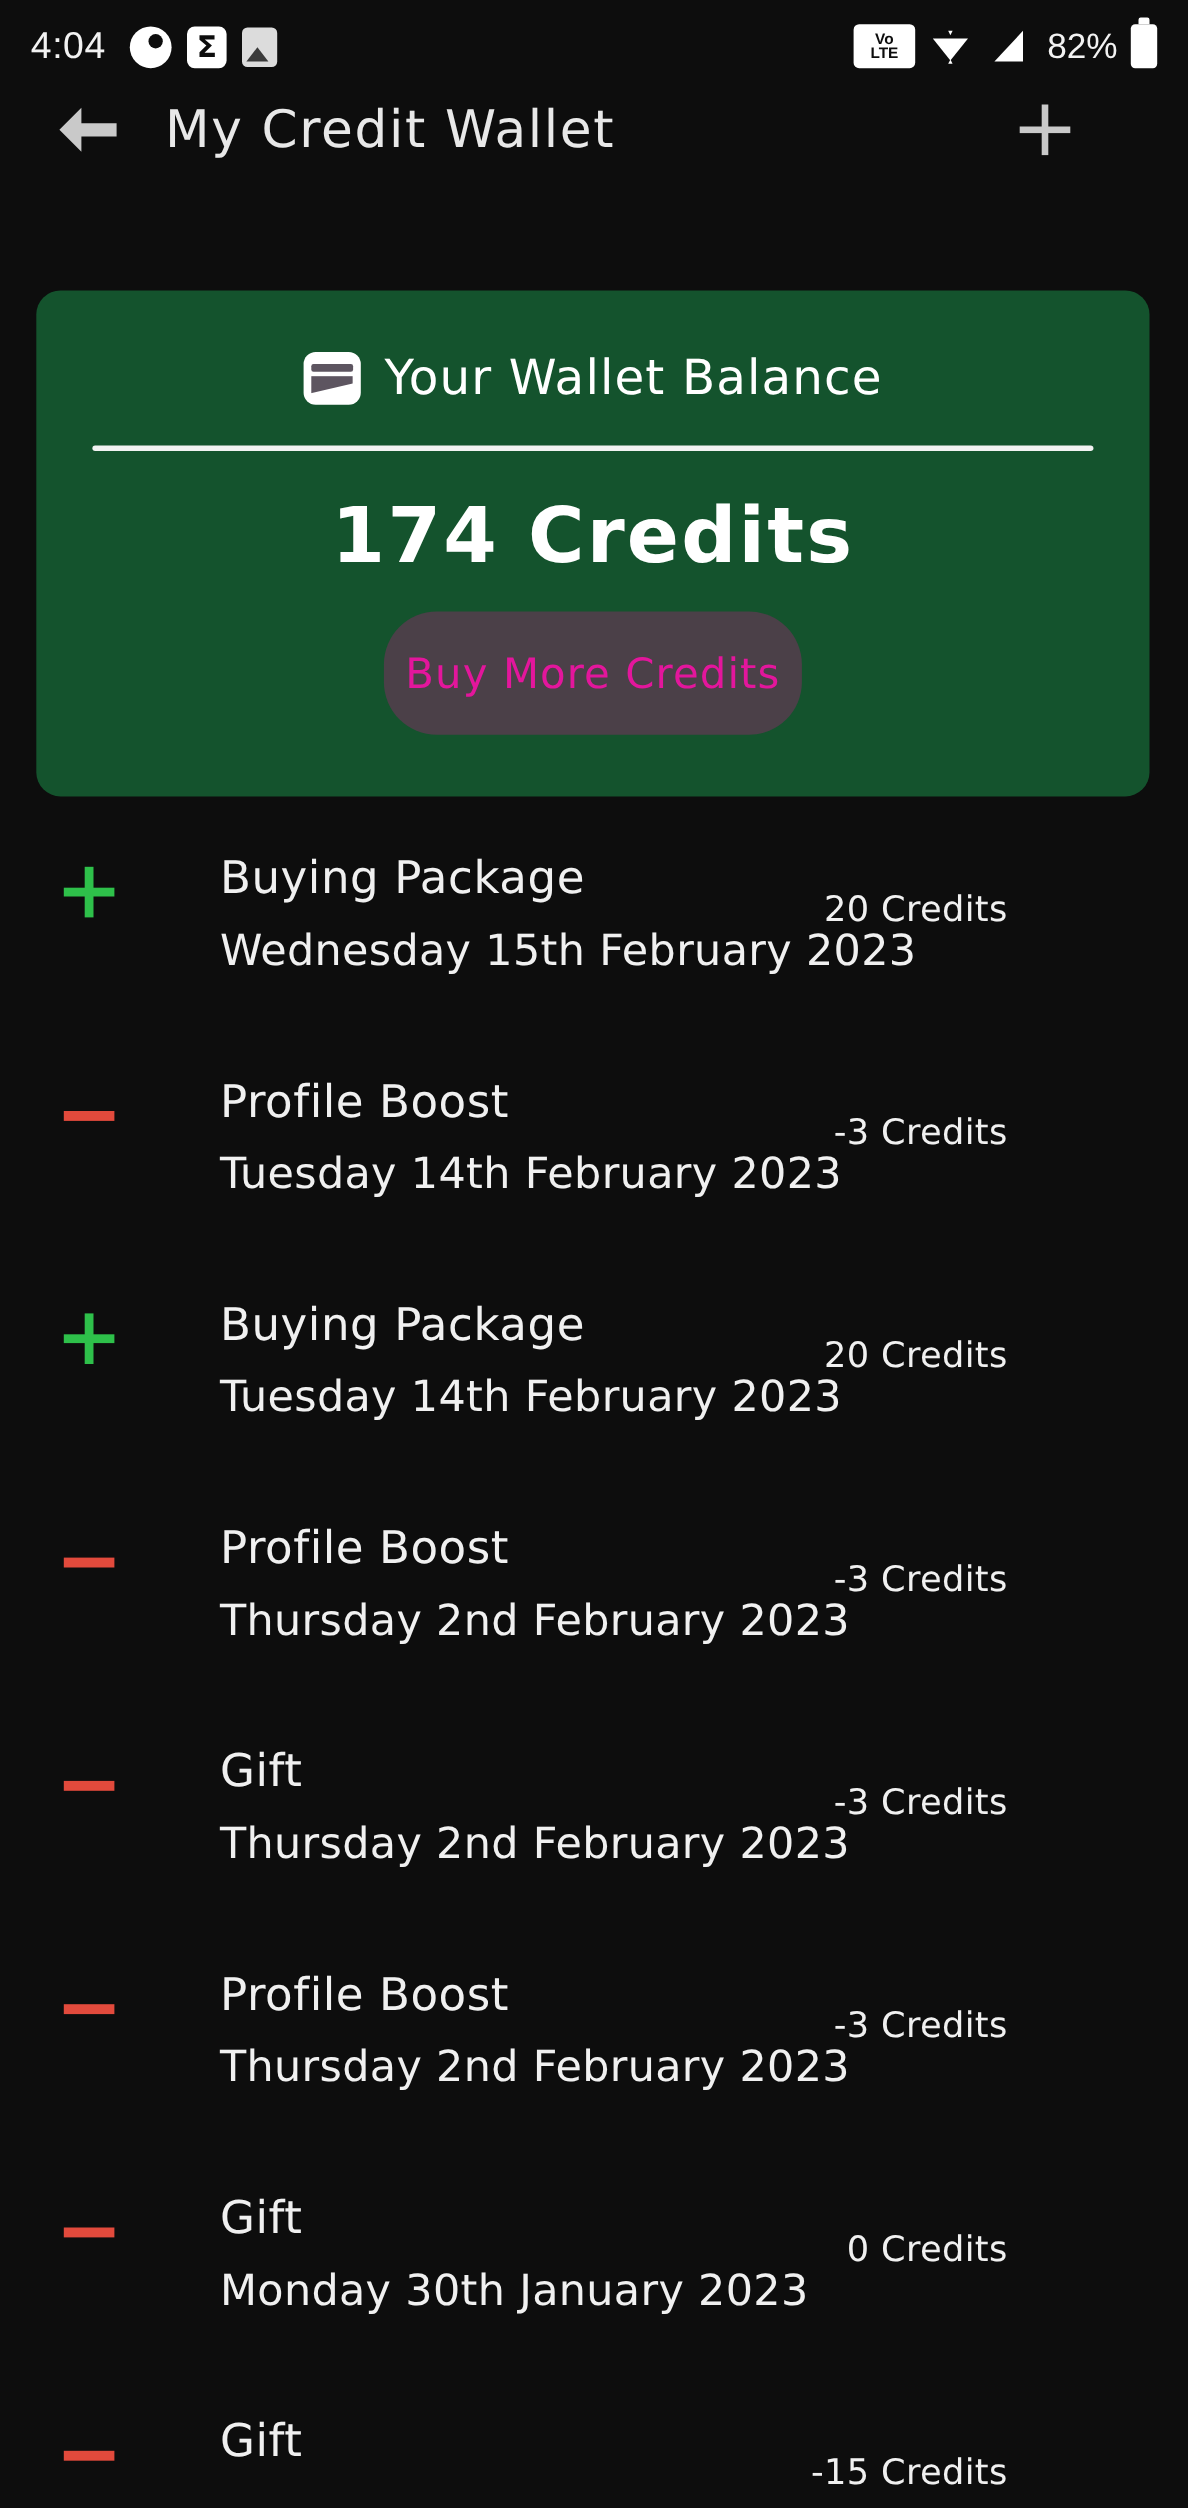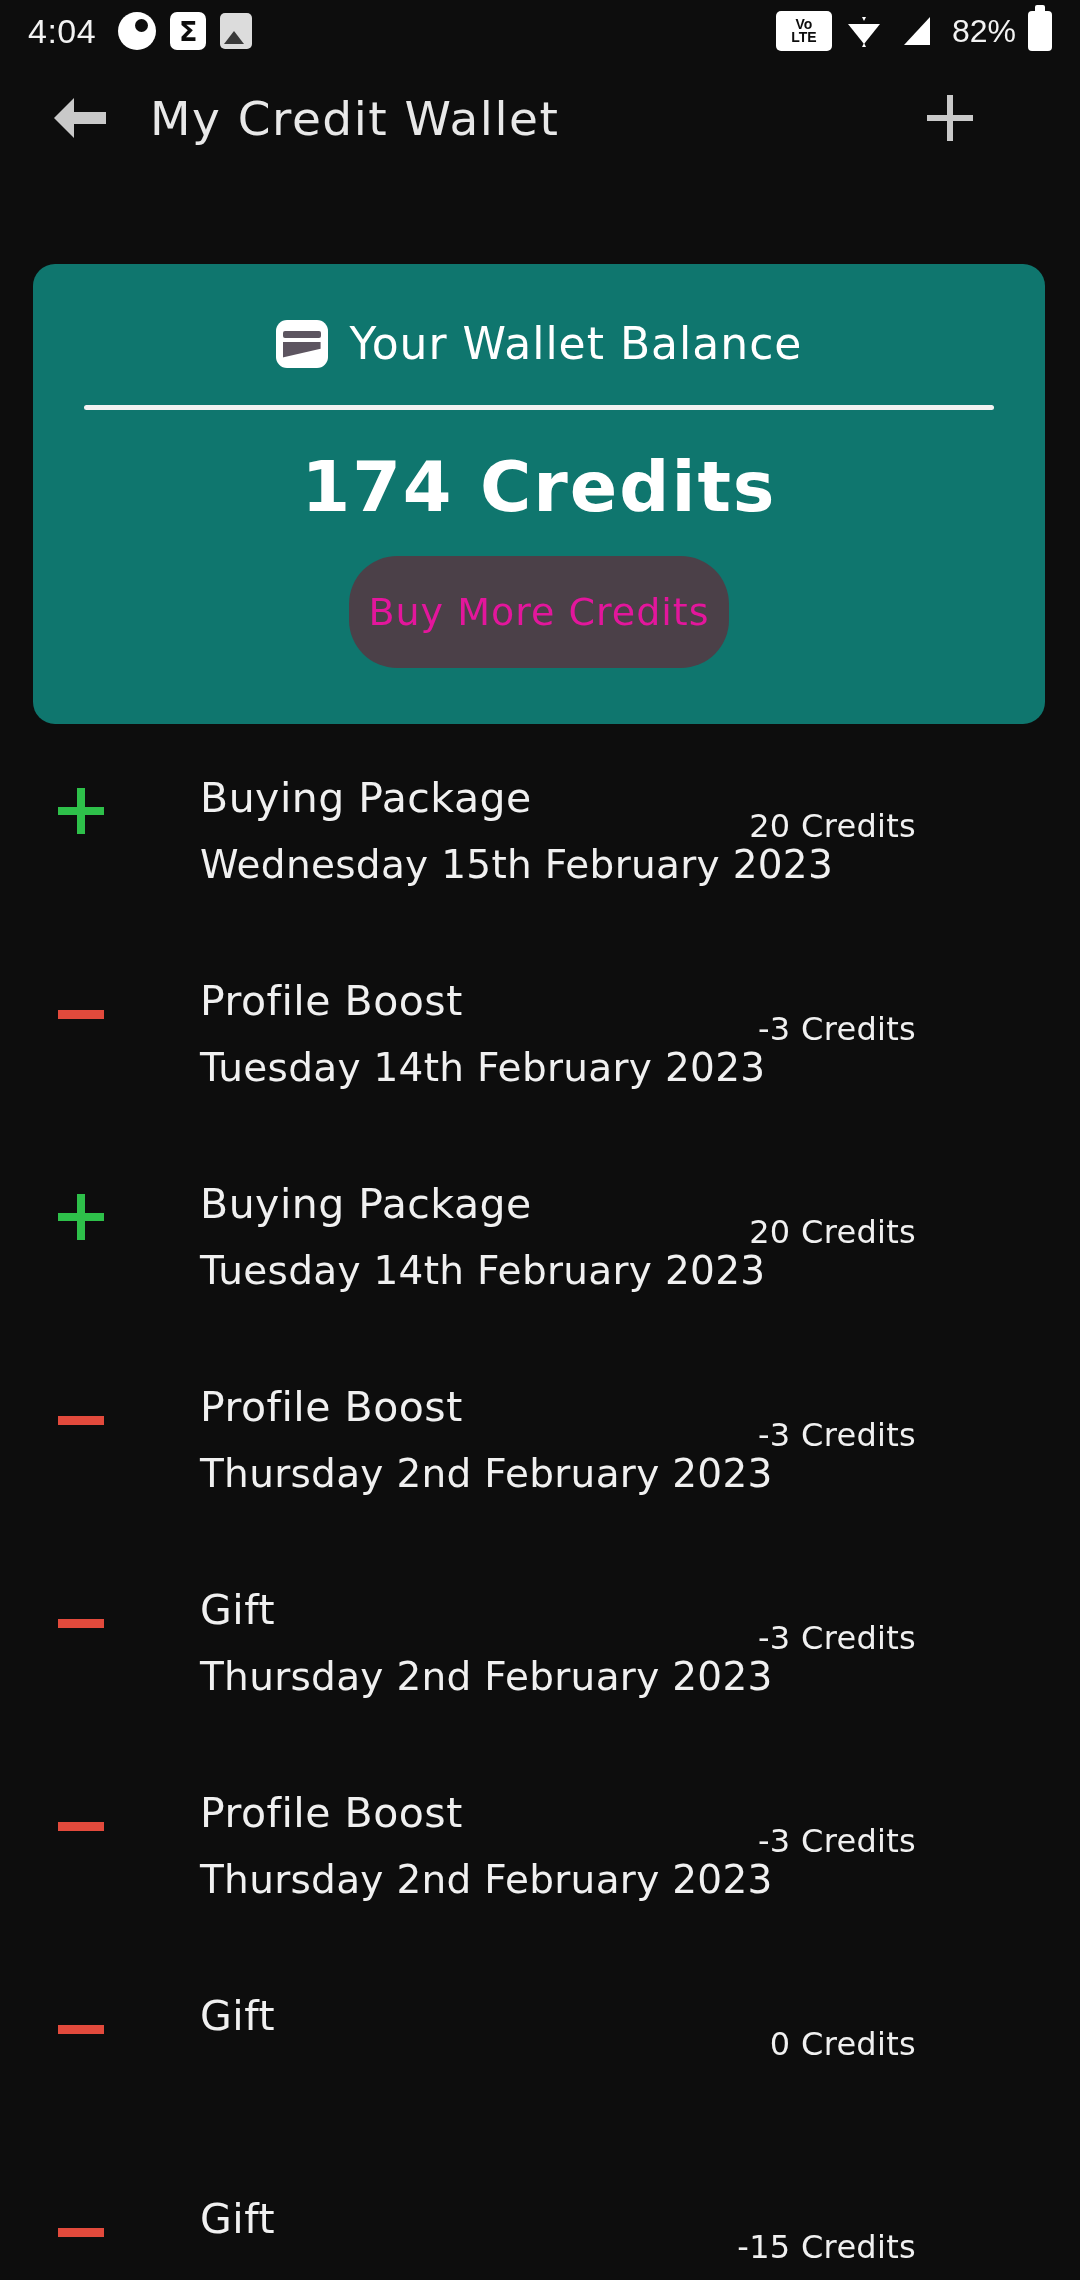--- a/index.html
+++ b/index.html
@@ -7,21 +7,21 @@
     width:1080px; height:2280px;
     background:#0d0d0d;
     font-family:"DejaVu Sans", sans-serif;
     overflow:hidden;
   }
   body { position:relative; }
 
   
   .statusbar{
     position:absolute; top:0; left:0; width:1080px; height:62px;
-    display:flex; align-items:center; padding:0 28px;
+    display:flex; align-items:flex-end; padding:0 28px;
     color:#ffffff;
   }
   .sb-time{
     font-family:"Liberation Sans", sans-serif;
     font-size:34px; letter-spacing:.5px; color:#f2f2f2;
   }
   .sb-left-icons{ display:flex; align-items:center; gap:14px; margin-left:22px; }
   .sb-right{ margin-left:auto; display:flex; align-items:center; gap:12px; }
   .sb-battery-text{
     font-family:"Liberation Sans", sans-serif;
@@ -90,21 +90,21 @@
   .plus-glyph::before, .plus-glyph::after{
     content:""; position:absolute; background:#c9c9c9;
   }
   .plus-glyph::before{ left:20px; top:0; width:6px; height:46px; }
   .plus-glyph::after{ top:20px; left:0; width:46px; height:6px; }
 
   
   .wallet-card{
     position:absolute; top:264px; left:33px;
     width:1012px; height:460px;
-    background:#0f766e;
+    background:#14532d;
     border-radius:22px;
     display:flex; flex-direction:column; align-items:center;
   }
   .wallet-head{
     margin-top:54px; display:flex; align-items:center; gap:22px;
   }
   .wallet-icon{
     width:52px;height:48px;border-radius:11px;background:#ffffff;
     position:relative; overflow:hidden;
   }
@@ -282,20 +282,21 @@
       </div>
       <div class="tx-title">Profile Boost</div>
       <div class="tx-date">Thursday 2nd February 2023</div>
       <div class="tx-amount">-3 Credits</div>
     </div>
     <div class="tx-row">
       <div class="tx-sign">
         <div class="sign-minus"></div>
       </div>
       <div class="tx-title">Gift</div>
+      <div class="tx-date">Monday 30th January 2023</div>
       <div class="tx-amount">0 Credits</div>
     </div>
     <div class="tx-row">
       <div class="tx-sign">
         <div class="sign-minus"></div>
       </div>
       <div class="tx-title">Gift</div>
       <div class="tx-date"></div>
       <div class="tx-amount">-15 Credits</div>
     </div>

